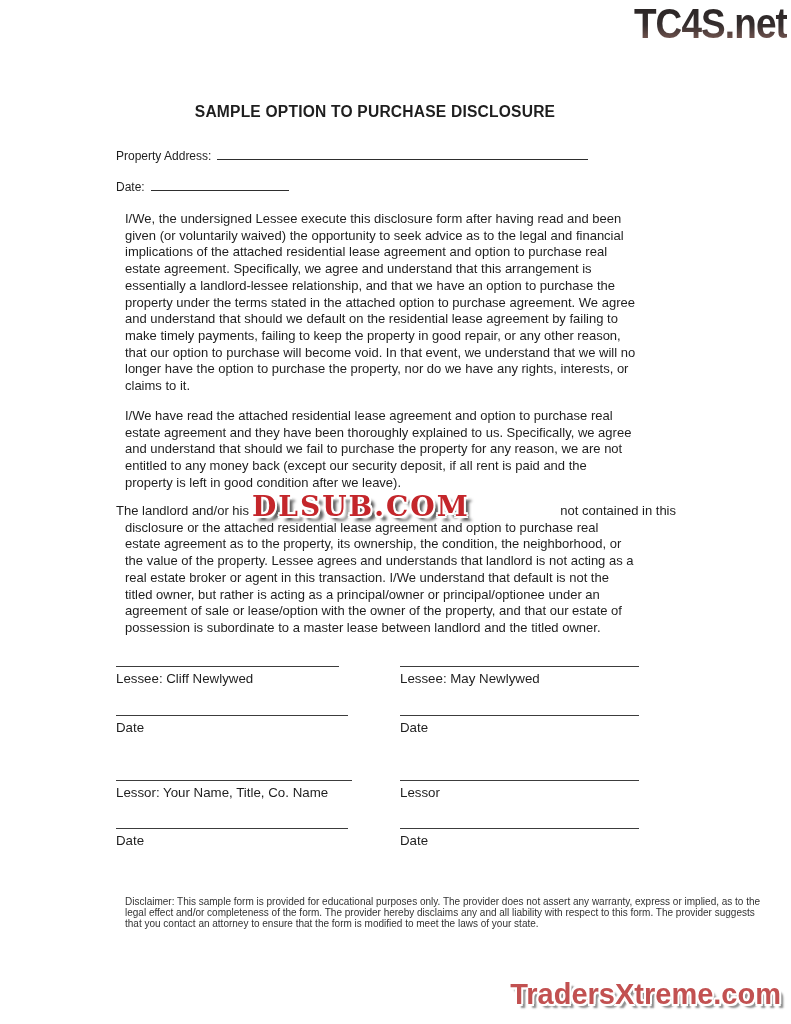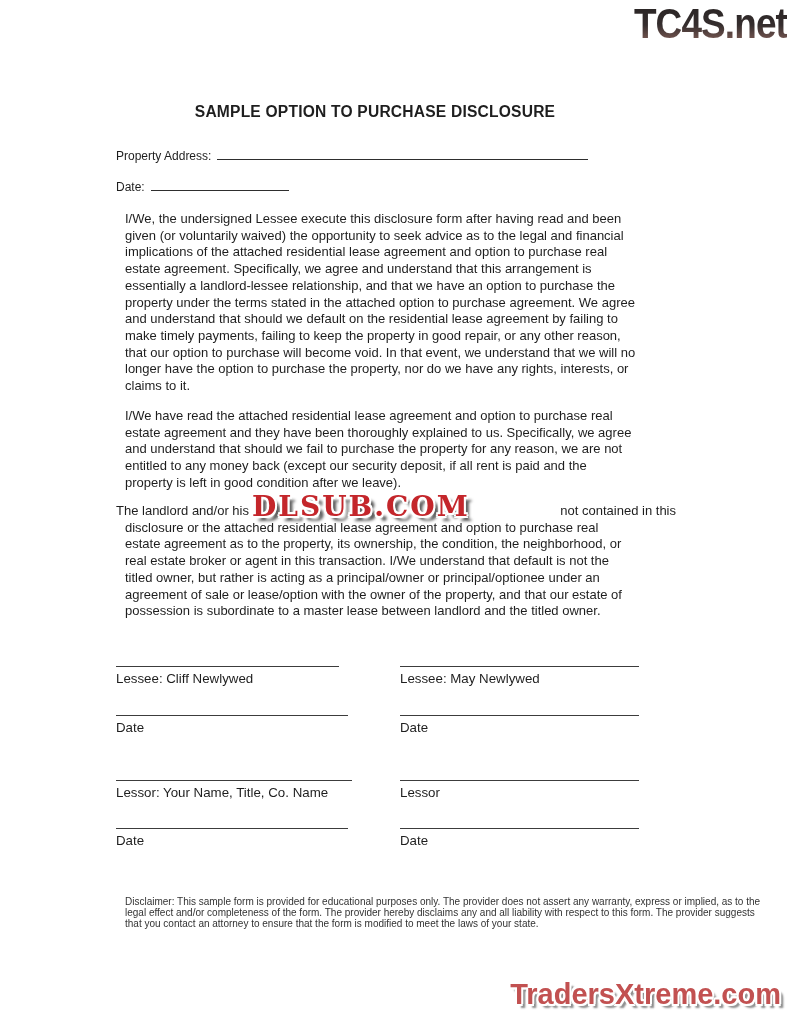--- a/index.html
+++ b/index.html
@@ -127,20 +127,21 @@
     </div>
 
   <div class="para p3">
     <div class="p3first">
       <span>The landlord and/or his</span>
       <span>not contained in this</span>
     </div>
     <div>
         <div class="tline">disclosure or the attached residential lease agreement and option to purchase real</div>
         <div class="tline">estate agreement as to the property, its ownership, the condition, the neighborhood, or</div>
+        <div class="tline">the value of the property. Lessee agrees and understands that landlord is not acting as a</div>
         <div class="tline">real estate broker or agent in this transaction. I/We understand that default is not the</div>
         <div class="tline">titled owner, but rather is acting as a principal/owner or principal/optionee under an</div>
         <div class="tline">agreement of sale or lease/option with the owner of the property, and that our estate of</div>
         <div class="tline">possession is subordinate to a master lease between landlord and the titled owner.</div>
       </div>
   </div>
 
   <div class="watermark">DLSUB.COM</div>
 
   <div class="sig s1l">Lessee: Cliff Newlywed</div>

